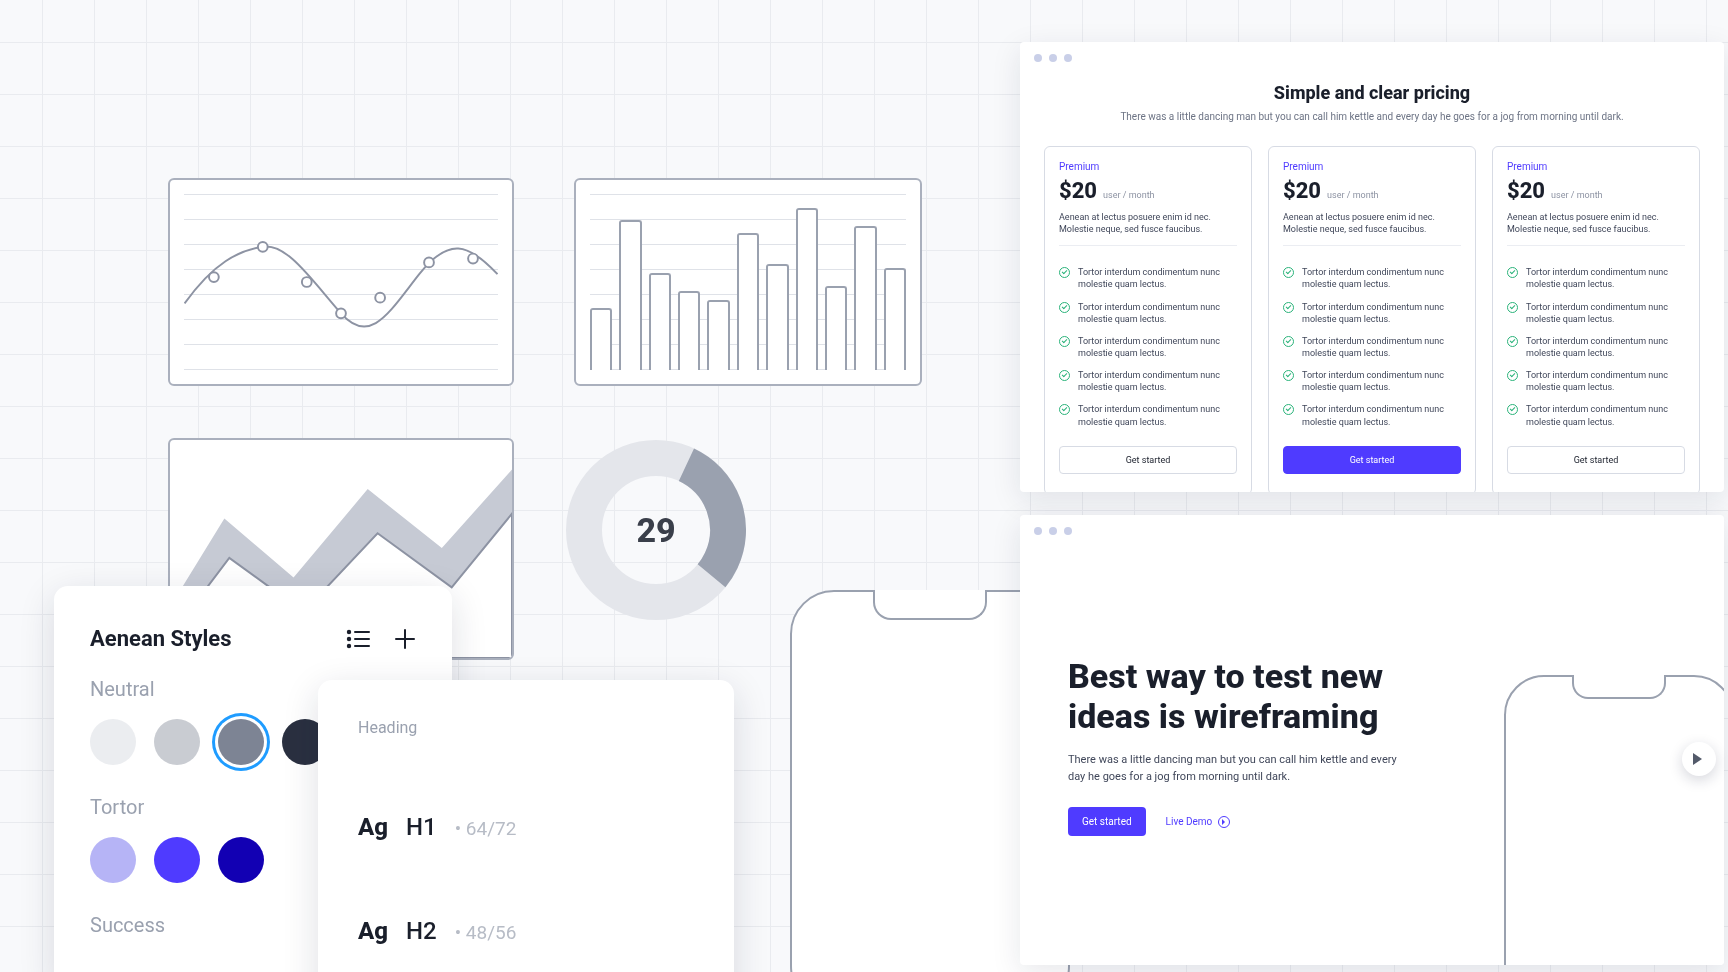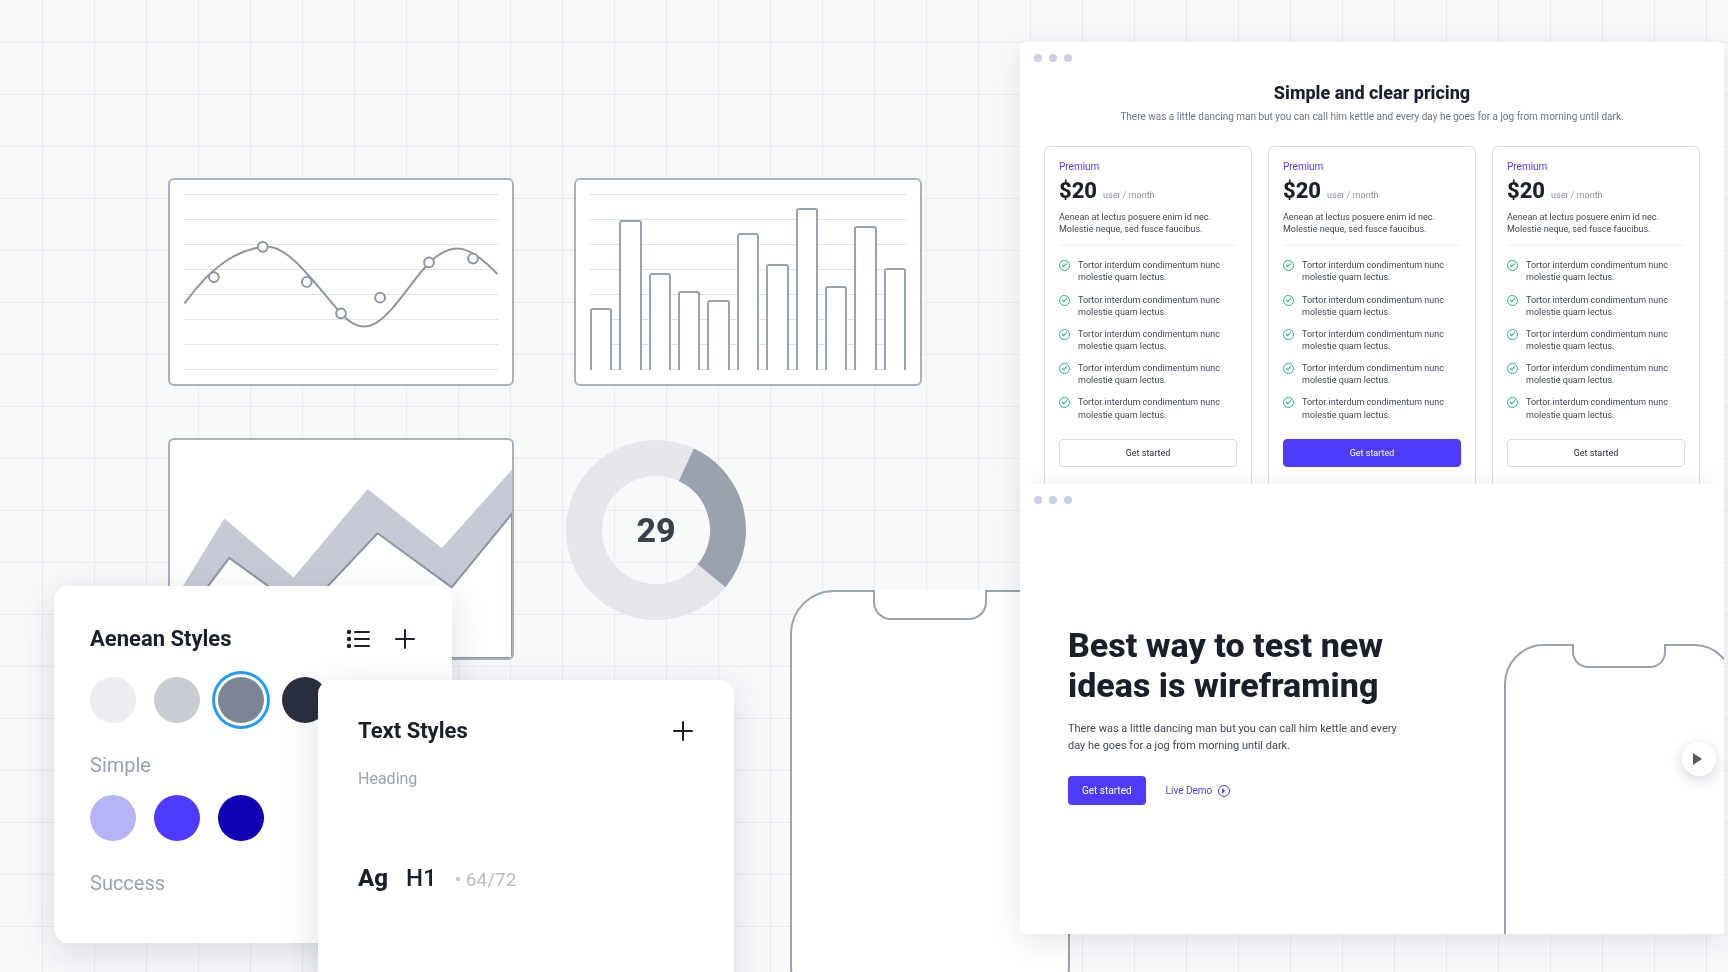--- a/index.html
+++ b/index.html
@@ -87,29 +87,29 @@
 .pricing-head { text-align:center; }
 .pricing-title { font-size:18px; font-weight:800; color:#1a1f2b; }
 .pricing-sub { font-size:10px; color:#6d7485; margin-top:8px; }
 .plans { display:flex; gap:16px; padding:24px 24px 0; }
 .plan { flex:1; border:1px solid #d7dbe4; border-radius:6px; padding:14px 14px 20px; display:flex; flex-direction:column; }
 .plan-name { font-size:10px; color:#4f3bff; margin-bottom:6px; }
 .plan-price { display:flex; align-items:baseline; gap:6px; }
 .plan-price .amt { font-size:22px; font-weight:800; color:#1a1f2b; }
 .plan-price .unit { font-size:9px; color:#8d93a3; }
 .plan-desc { font-size:9px; color:#40475a; line-height:1.35; margin-top:8px; border-bottom:1px solid #ebedf2; padding-bottom:10px; }
-.features { margin-top:13px; flex:1; }
+.features { margin-top:20px; flex:1; }
 .feature { display:flex; gap:8px; font-size:9px; color:#40475a; line-height:1.35; margin-bottom:10px; }
 .check { width:11px; height:11px; border-radius:50%; border:1.5px solid #2ab37a; position:relative; flex:0 0 11px; margin-top:1px; }
 .check::after { content:""; position:absolute; left:2px; top:2px; width:4px; height:2px; border-left:1.5px solid #2ab37a; border-bottom:1.5px solid #2ab37a; transform:rotate(-45deg); }
 .plan-btn { display:block; text-align:center; font-size:9px; padding:8px 0; border-radius:4px; border:1px solid #d7dbe4; background:#fff; color:#1a1f2b; margin-top:8px; cursor:pointer; }
 .plan-btn.primary { background:#4f3bff; border-color:#4f3bff; color:#fff; }
 
 
-.hero-window { left:1020px; top:484px; width:704px; height:450px; padding-top:57px; }
+.hero-window { left:1020px; top:515px; width:704px; height:450px; padding-top:57px; }
 .hero-inner { padding:84px 40px 0 48px; display:flex; position:relative; height:100%; }
 .hero-text { width:370px; }
 .hero-title { font-size:34px; font-weight:800; line-height:1.18; color:#1a1f2b; }
 .hero-sub { font-size:11px; color:#40475a; line-height:1.5; margin-top:16px; width:340px; }
 .hero-cta { display:flex; gap:20px; align-items:center; margin-top:22px; }
 .btn-primary { font-size:10px; background:#4f3bff; color:#fff; padding:9px 14px; border-radius:4px; cursor:pointer; }
 .btn-link { font-size:10px; color:#4f3bff; display:flex; align-items:center; gap:6px; cursor:pointer; }
 .btn-link .arrow { width:12px; height:12px; border:1.5px solid #4f3bff; border-radius:50%; position:relative; }
 .btn-link .arrow::after { content:""; position:absolute; left:3px; top:2.5px; border:3px solid transparent; border-left-color:#4f3bff; }
 .hero-phone { position:absolute; right:-10px; bottom:-40px; width:230px; height:330px; border:2px solid #9aa1af; border-radius:40px; background:#fff; }
@@ -192,45 +192,37 @@
         </svg>
       </span>
       <span class="icon-plus">
         <svg width="22" height="22" viewBox="0 0 22 22" stroke="#1a1f2b" stroke-width="2" stroke-linecap="round">
           <line x1="11" y1="2" x2="11" y2="20"></line>
             <line x1="2" y1="11" x2="20" y2="11"></line>
         </svg>
       </span>
     </div>
   </div>
+  <div class="section-label">Neutral</div>
   <div class="swatches">
     <div class="swatch" style="background:#ebedf0"></div>
     <div class="swatch" style="background:#c9ccd2"></div>
     <div class="swatch ring" style="background:#7d8494"></div>
     <div class="swatch" style="background:#2a3040"></div>
   </div>
-  <div class="section-label">Simple</div>
+  <div class="section-label">Tortor</div>
   <div class="swatches">
     <div class="swatch" style="background:#b6b4f6"></div>
     <div class="swatch" style="background:#4f3bff"></div>
     <div class="swatch" style="background:#1200b3"></div>
   </div>
   <div class="section-label">Success</div>
 </div>
 
 <div class="panel text-panel">
-  <div class="panel-head">
-    <div class="panel-title">Text Styles</div>
-    <span class="icon-plus">
-      <svg width="22" height="22" viewBox="0 0 22 22" stroke="#1a1f2b" stroke-width="2" stroke-linecap="round">
-        <line x1="11" y1="2" x2="11" y2="20"></line>
-          <line x1="2" y1="11" x2="20" y2="11"></line>
-      </svg>
-    </span>
-  </div>
   <div class="section-label" style="font-size:16px;">Heading</div>
   <div class="text-row">
     <span class="ag">Ag</span>
     <span class="hname">H1</span>
     <span class="meta">• <span>64/72</span></span>
   </div>
   <div class="text-row">
     <span class="ag">Ag</span>
     <span class="hname">H2</span>
     <span class="meta">• <span>48/56</span></span>

